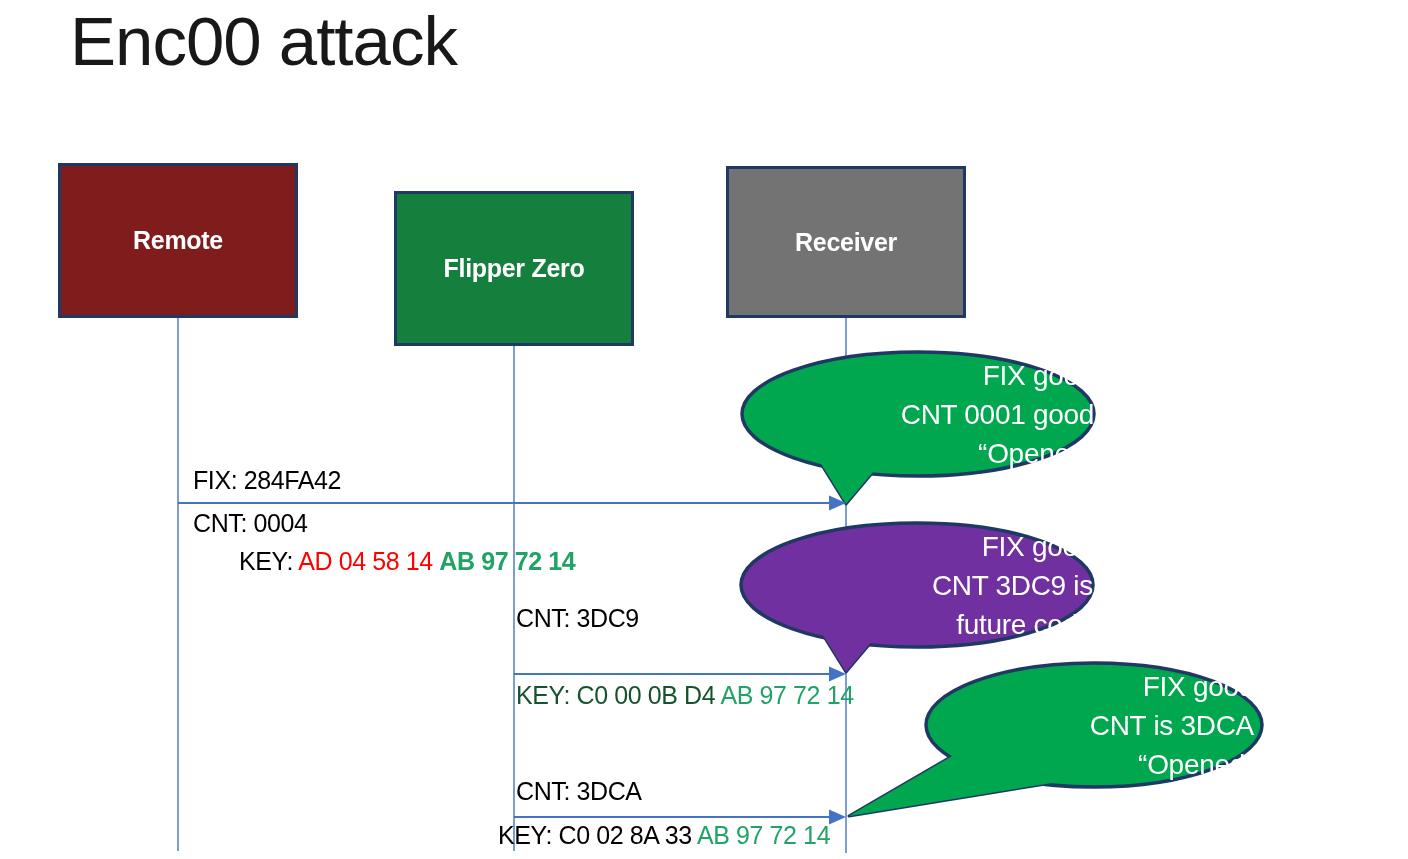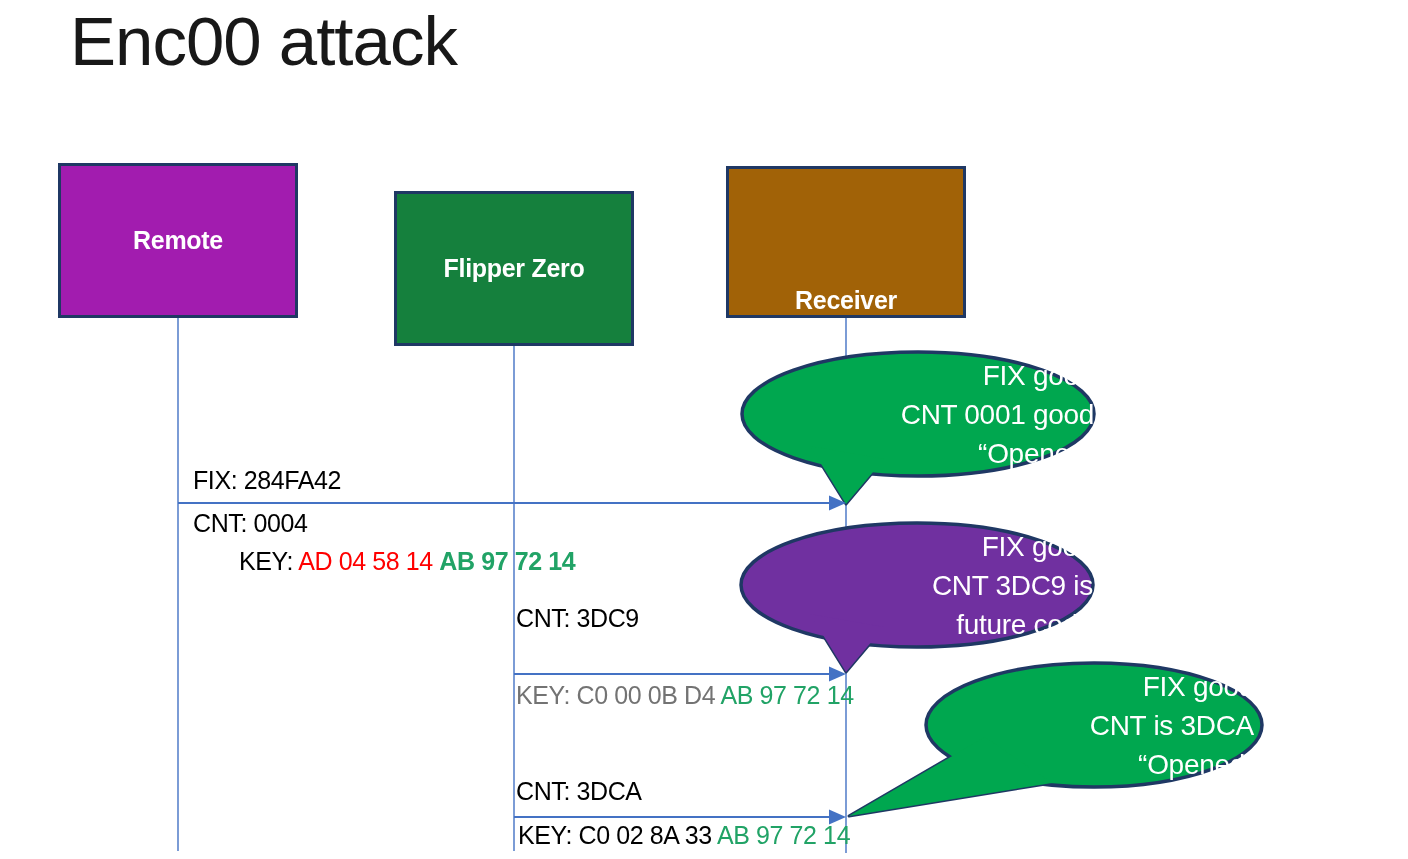--- a/index.html
+++ b/index.html
@@ -72,43 +72,43 @@
     <g>
       <line x1="514" y1="674" x2="831" y2="674" stroke-width="2" stroke="#4472C4"></line>
       <polygon points="846,674 829,666.5 829,681.5" fill="#4472C4"></polygon>
     </g>
     <g>
       <line x1="514" y1="817" x2="831" y2="817" stroke-width="2" stroke="#4472C4"></line>
       <polygon points="846,817 829,809.5 829,824.5" fill="#4472C4"></polygon>
     </g>
   </svg>
 
-  <div class="actor actor-remote" style="background-color: #a21caf;">
+  <div class="actor actor-remote" style="background-color: #7f1d1d;">
     <span>Remote</span>
   </div>
   <div class="actor actor-flipper" style="background-color: #15803d; margin-top: 28px;">
     <span>Flipper Zero</span>
   </div>
-  <div class="actor actor-receiver" style="background-color: #a16207; align-items: flex-end;">
+  <div class="actor actor-receiver" style="background-color: #737373;">
     <span>Receiver</span>
   </div>
 
   <div class="msg-line" style="left: 193px; top: 464px; color: rgb(0, 0, 0);">FIX: 284FA42</div>
   <div class="msg-line" style="left: 193px; top: 507px; color: rgb(0, 0, 0);">CNT: 0004</div>
   <div class="msg-line" style="left:193px;top:545px;">
     <span style="color: rgb(0, 0, 0); margin-left: 46px;">KEY: </span><span style="color: rgb(255, 0, 0);">AD 04 58 14 </span><span class="bold" style="color: rgb(33, 163, 102);">AB 97 72 14</span>
   </div>
 
   <div class="msg-line" style="left: 516px; top: 602px; color: rgb(0, 0, 0);">CNT: 3DC9</div>
   <div class="msg-line" style="left:516px;top:679px;">
-    <span style="color: #737373; margin-top: 37px;">KEY: C0 00 0B D4 </span><span style="color: rgb(33, 163, 102);">AB 97 72 14</span>
+    <span style="color: #14532d; margin-top: 37px;">KEY: C0 00 0B D4 </span><span style="color: rgb(33, 163, 102);">AB 97 72 14</span>
   </div>
 
   <div class="msg-line" style="left: 516px; top: 775px; color: rgb(0, 0, 0);">CNT: 3DCA</div>
-  <div class="msg-line" style="left:518px;top:819px;">
+  <div class="msg-line" style="left:498px;top:819px;">
     <span style="color: rgb(0, 0, 0);">KEY: C0 02 8A 33 </span><span style="color: rgb(33, 163, 102);">AB 97 72 14</span>
   </div>
 
   <div class="bubble-text" style="left:742px;top:356px;width:352px;">
     <div>FIX good</div>
     <div>CNT 0001 good</div>
     <div>“Opened”</div>
   </div>
   <div class="bubble-text" style="left:741px;top:527px;width:352px;">
     <div>FIX good</div>

